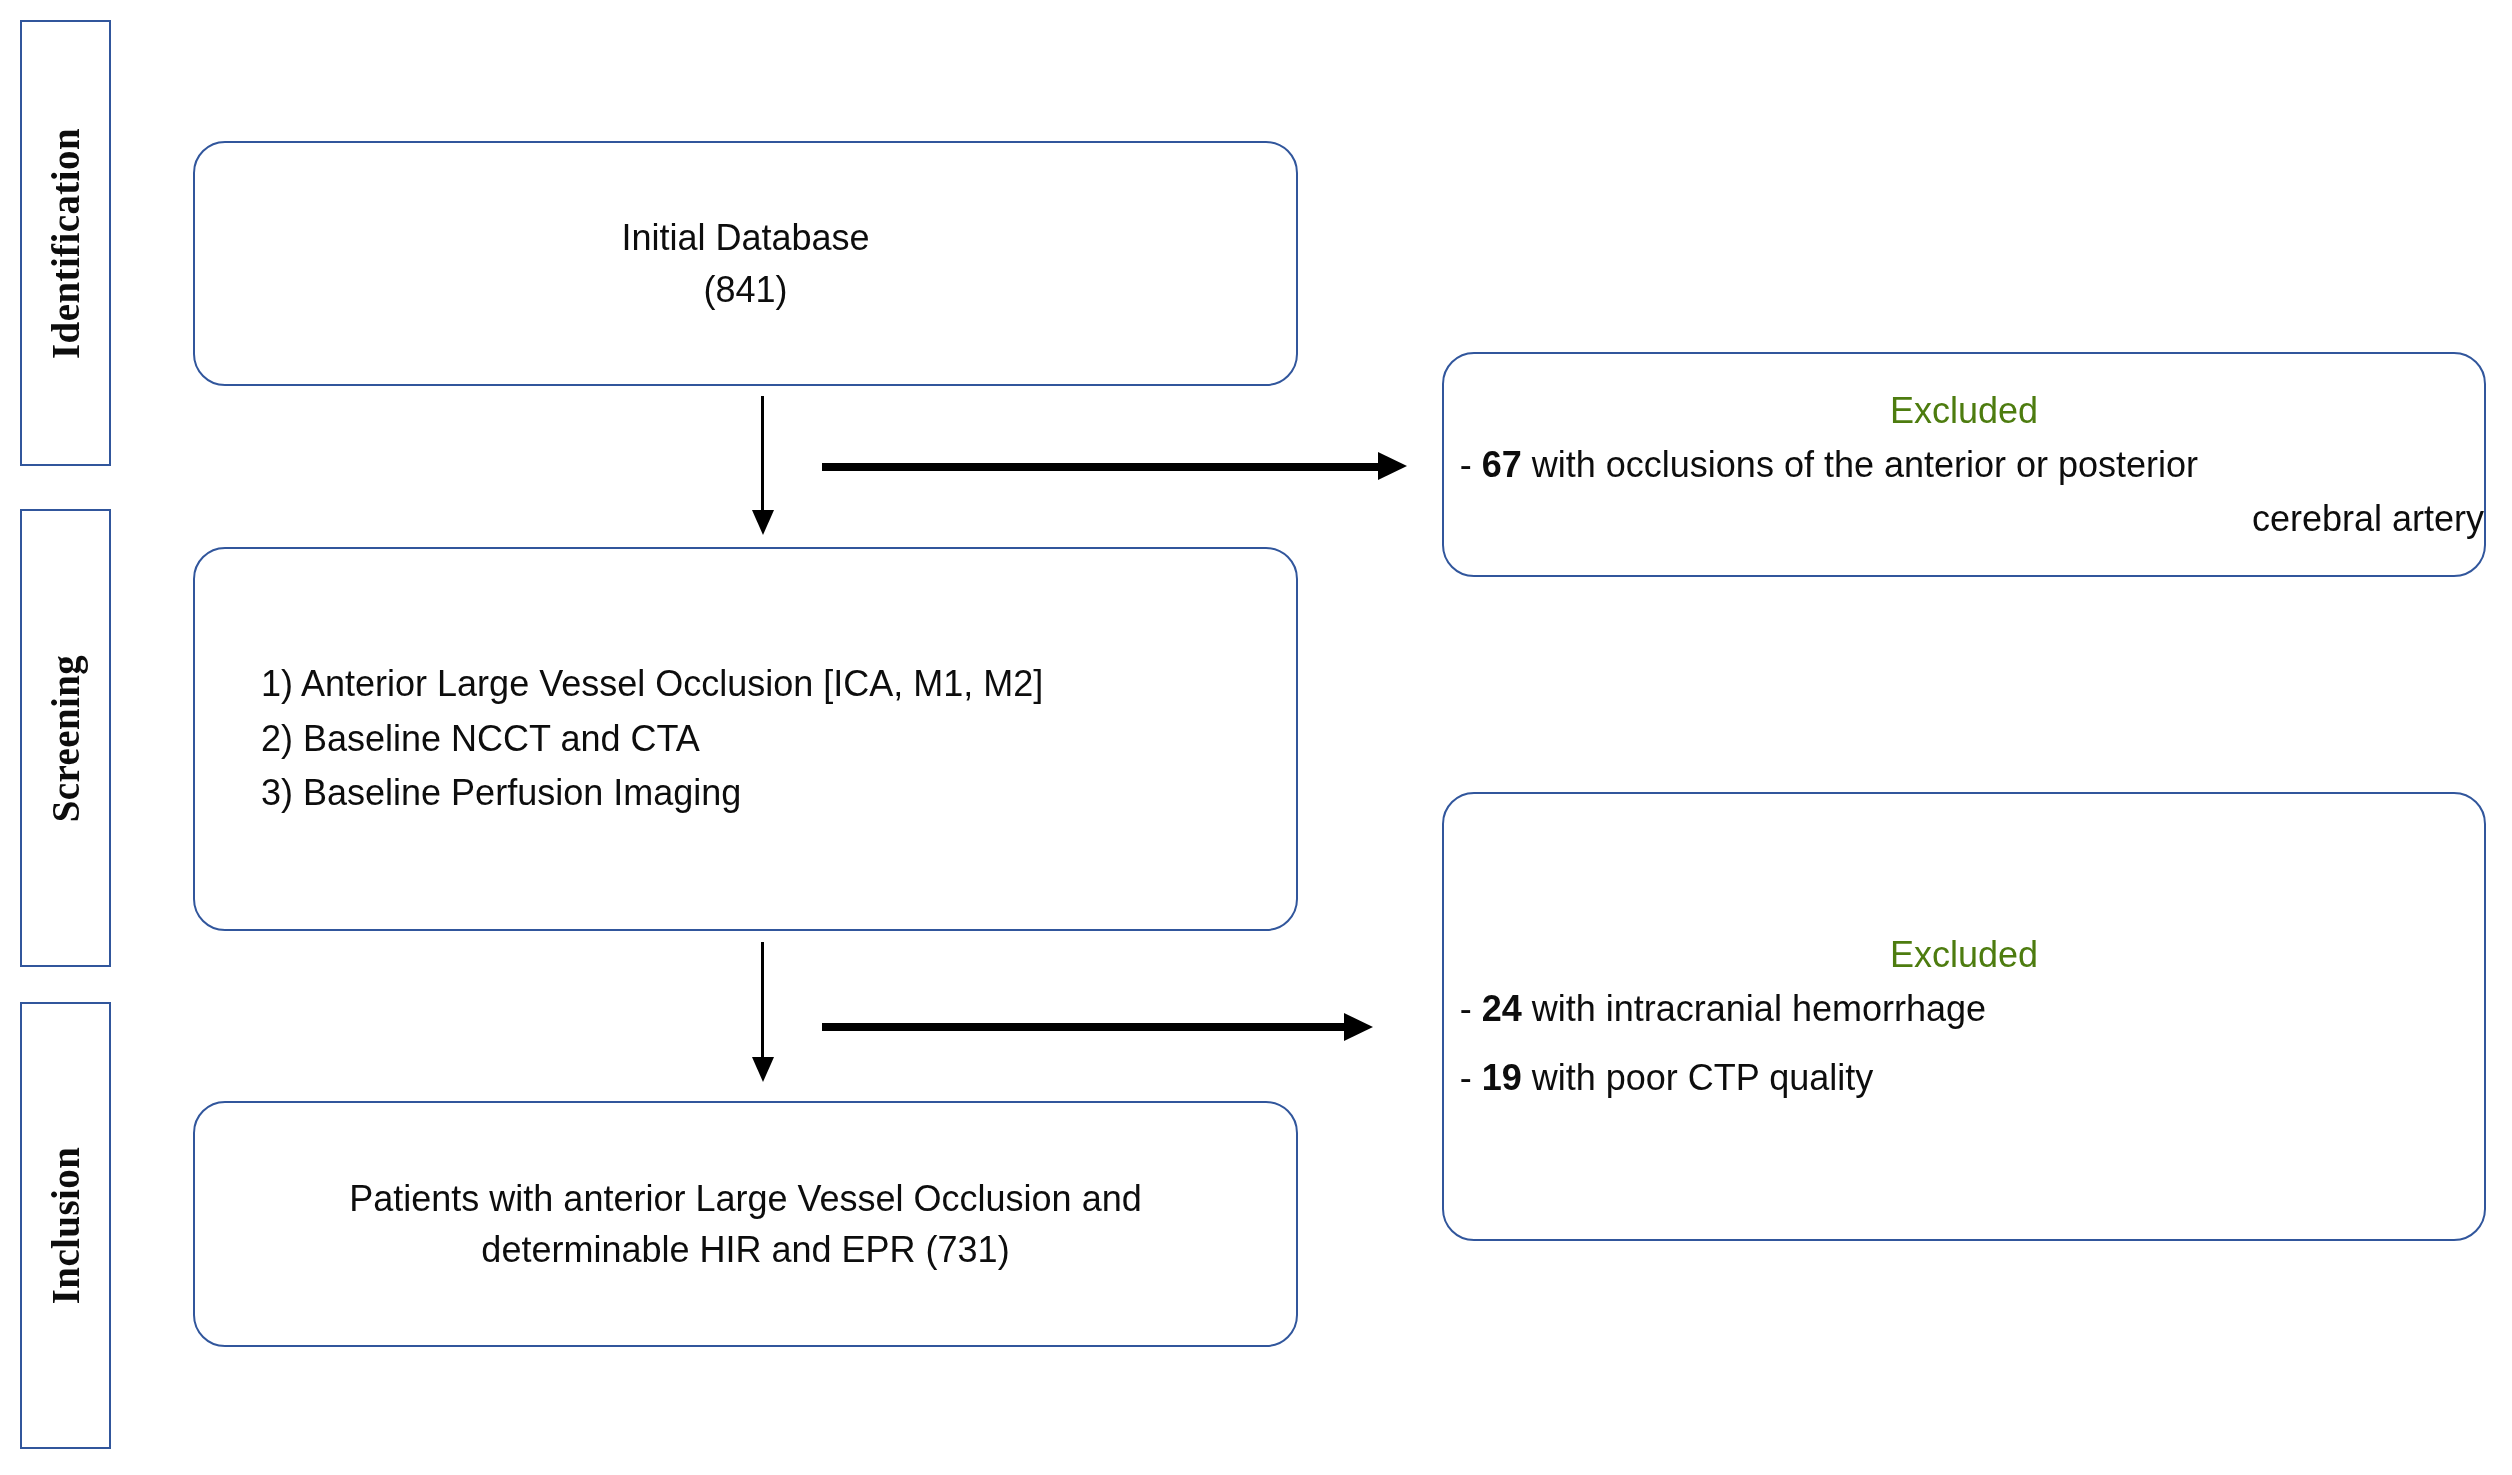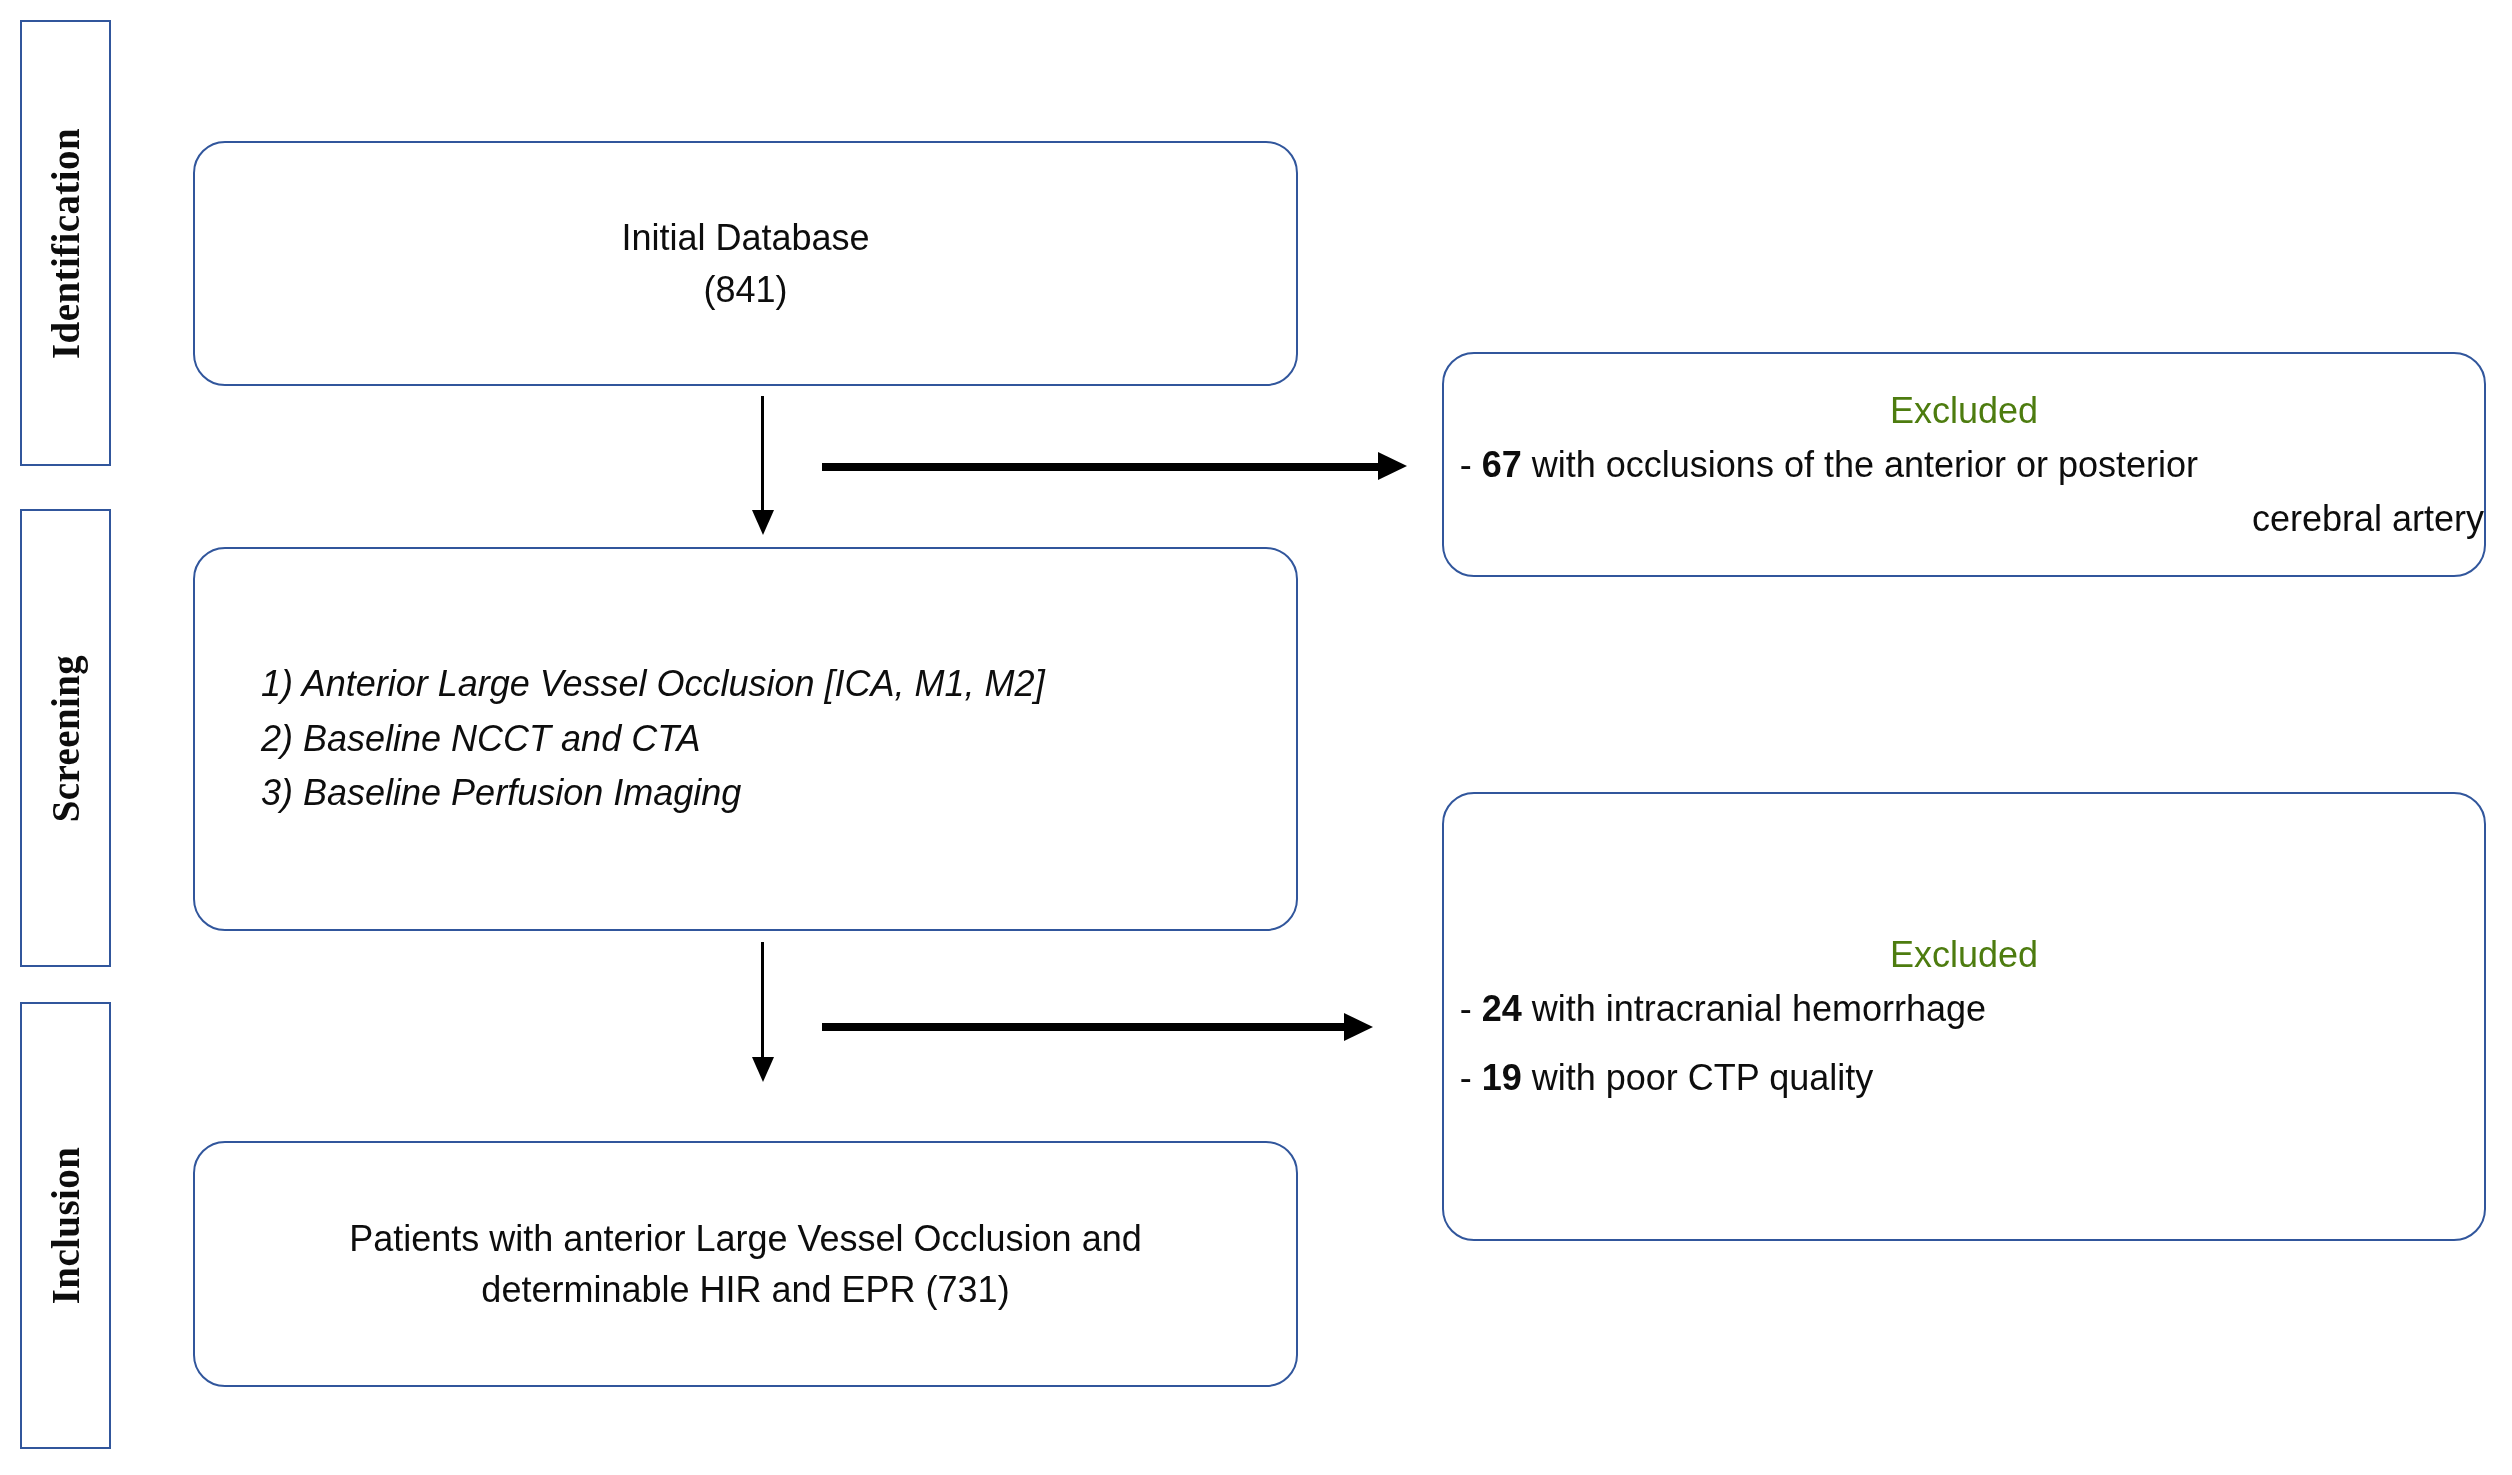--- a/index.html
+++ b/index.html
@@ -62,21 +62,20 @@
   .center-text { text-align: center; padding: 0 34px; }
 
   .num { font-weight: bold; }
 
   .list-line {
     font-size: 36px;
     line-height: 1.52;
     color: #0d0d0d;
     text-align: left;
     padding-left: 66px;
-    font-style: italic;
   }
   .sub-center {
     font-size: 36px;
     line-height: 1.52;
     color: #0d0d0d;
     text-align: center;
     padding-left: 34px;
   }
 
   .excl-title {
@@ -149,21 +148,21 @@
     <div class="txt center-text">Initial Database</div>
     <div class="txt center-text">(841)</div>
   </div>
 
   <div class="flow-box" style="left:193px; top:547px; width:1105px; height:384px;">
     <div class="list-line">1) Anterior Large Vessel Occlusion [ICA, M1, M2]</div>
     <div class="list-line">2) Baseline NCCT and CTA</div>
     <div class="list-line">3) Baseline Perfusion Imaging</div>
   </div>
 
-  <div class="flow-box" style="left:193px; top:1101px; width:1105px; height:246px;margin-top:40px;">
+  <div class="flow-box" style="left:193px; top:1101px; width:1105px; height:246px;">
     <div class="txt center-text">Patients with anterior Large Vessel Occlusion and</div>
     <div class="txt center-text">determinable HIR and EPR (731)</div>
   </div>
 
   <div class="flow-box" style="left:1442px; top:352px; width:1044px; height:225px;">
     <div class="excl-title">Excluded</div>
     <div class="excl-item">
       <span>-</span>
       <span class="num">67</span>
       <span>with occlusions of the anterior or posterior</span>

